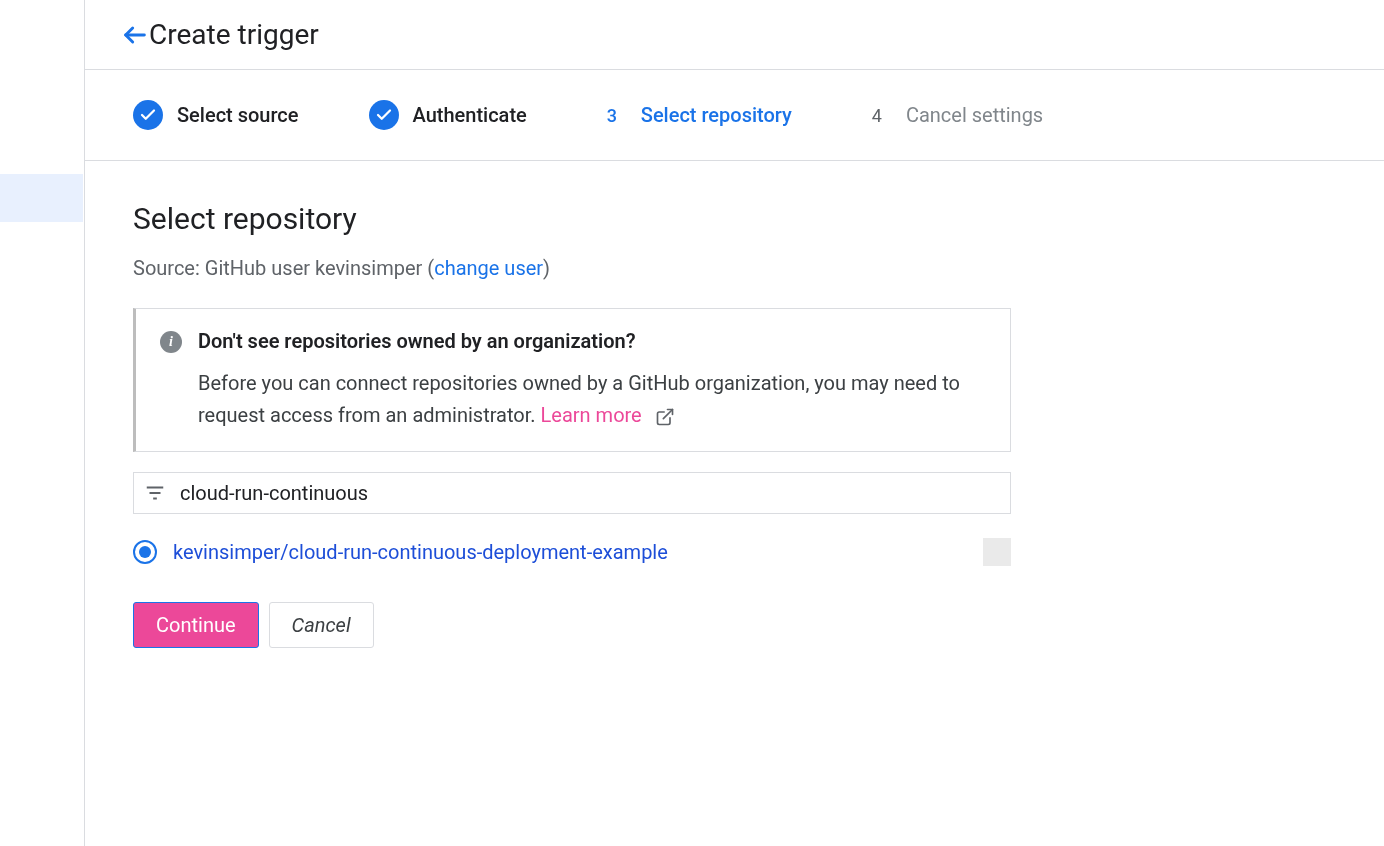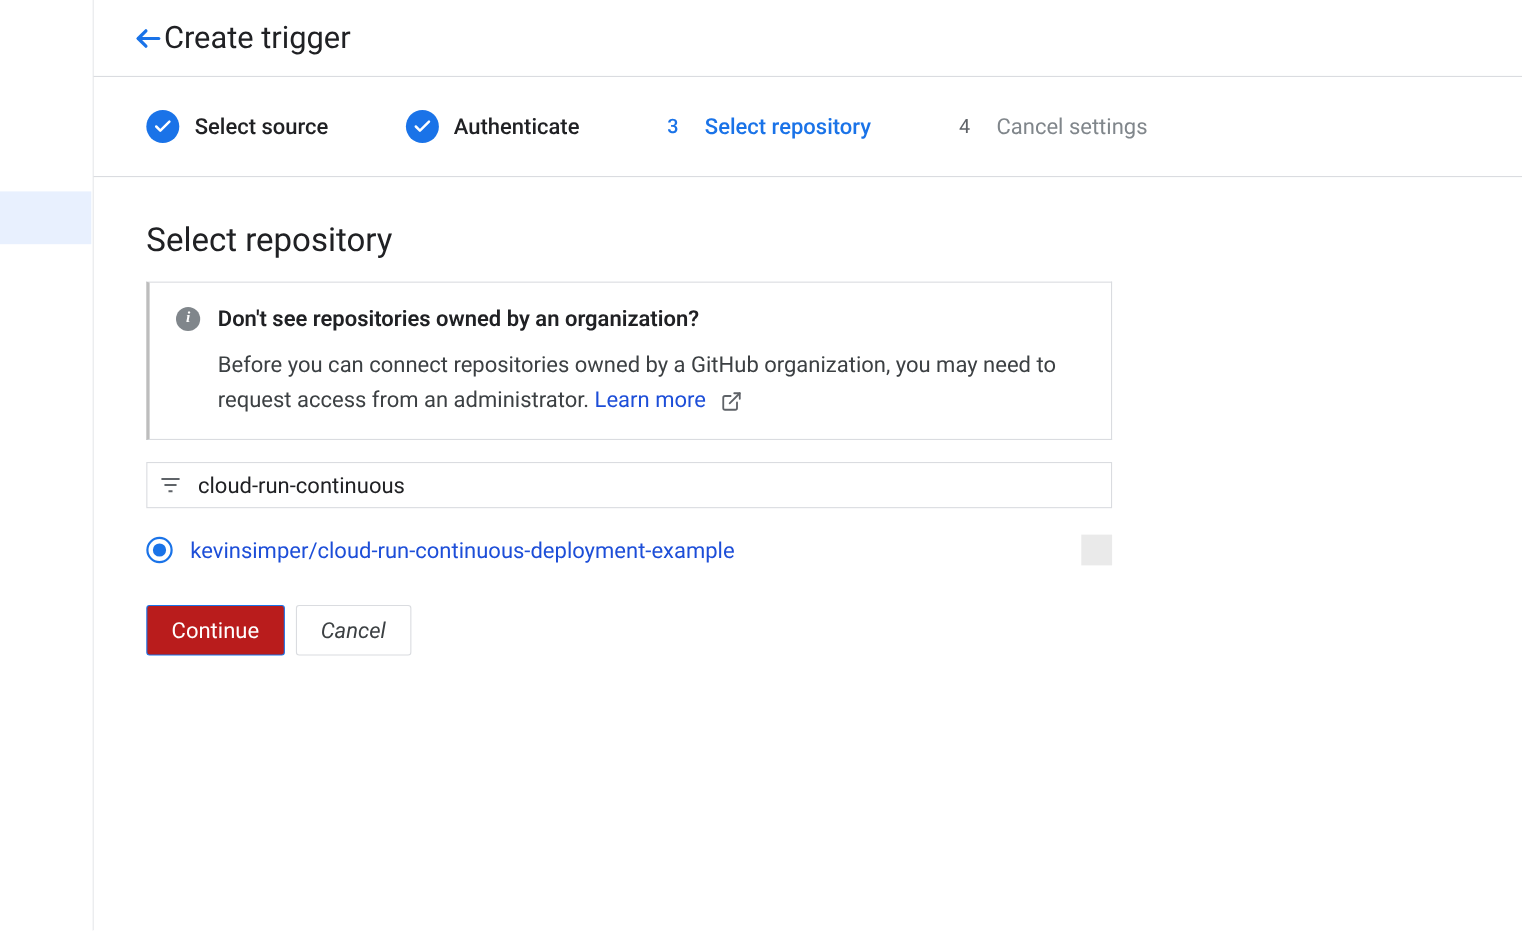--- a/index.html
+++ b/index.html
@@ -148,21 +148,21 @@
       font-weight: 600;
       color: #202124;
       margin-bottom: 14px;
     }
     .info-text {
       font-size: 20px;
       color: #3c4043;
       line-height: 1.6;
     }
     .learn-more-link {
-      color: #1d4ed8;
+      color: #ec4899;
       cursor: pointer;
     }
     .ext-icon {
       display: inline-flex;
       vertical-align: middle;
       margin-left: 8px;
       color: #5f6368;
     }
     .filter-box {
       border: 1px solid #dadce0;
@@ -224,21 +224,21 @@
       gap: 10px;
     }
     .btn {
       font-size: 20px;
       padding: 10px 22px;
       border-radius: 3px;
       cursor: pointer;
       font-family: inherit;
     }
     .btn-primary {
-      background: #b91c1c;
+      background: #ec4899;
       color: #fff;
       border: 1px solid #1a73e8;
     }
     .btn-secondary {
       background: #fff;
       color: #3c4043;
       border: 1px solid #dadce0;
       font-style: italic;
     }
   </style>
@@ -282,20 +282,23 @@
         <span class="step-label active">Select repository</span>
       </div>
       <div class="step">
         <span class="step-circle upcoming">4</span>
         <span class="step-label upcoming">Cancel settings</span>
       </div>
     </div>
 
     <div class="content">
       <h2 class="section-title">Select repository</h2>
+      <p class="source-line">
+        <span>Source: GitHub user kevinsimper (</span><span class="link">change user</span><span>)</span>
+      </p>
 
       <div class="info-card">
         <div class="info-icon-wrap">
           <div class="info-icon">i</div>
         </div>
         <div class="info-body">
           <div class="info-title">Don't see repositories owned by an organization?</div>
           <div class="info-text">
             <span>Before you can connect repositories owned by a GitHub organization, you may need to request access from an administrator. </span><span class="learn-more-link">Learn more</span>
             <span class="ext-icon">

